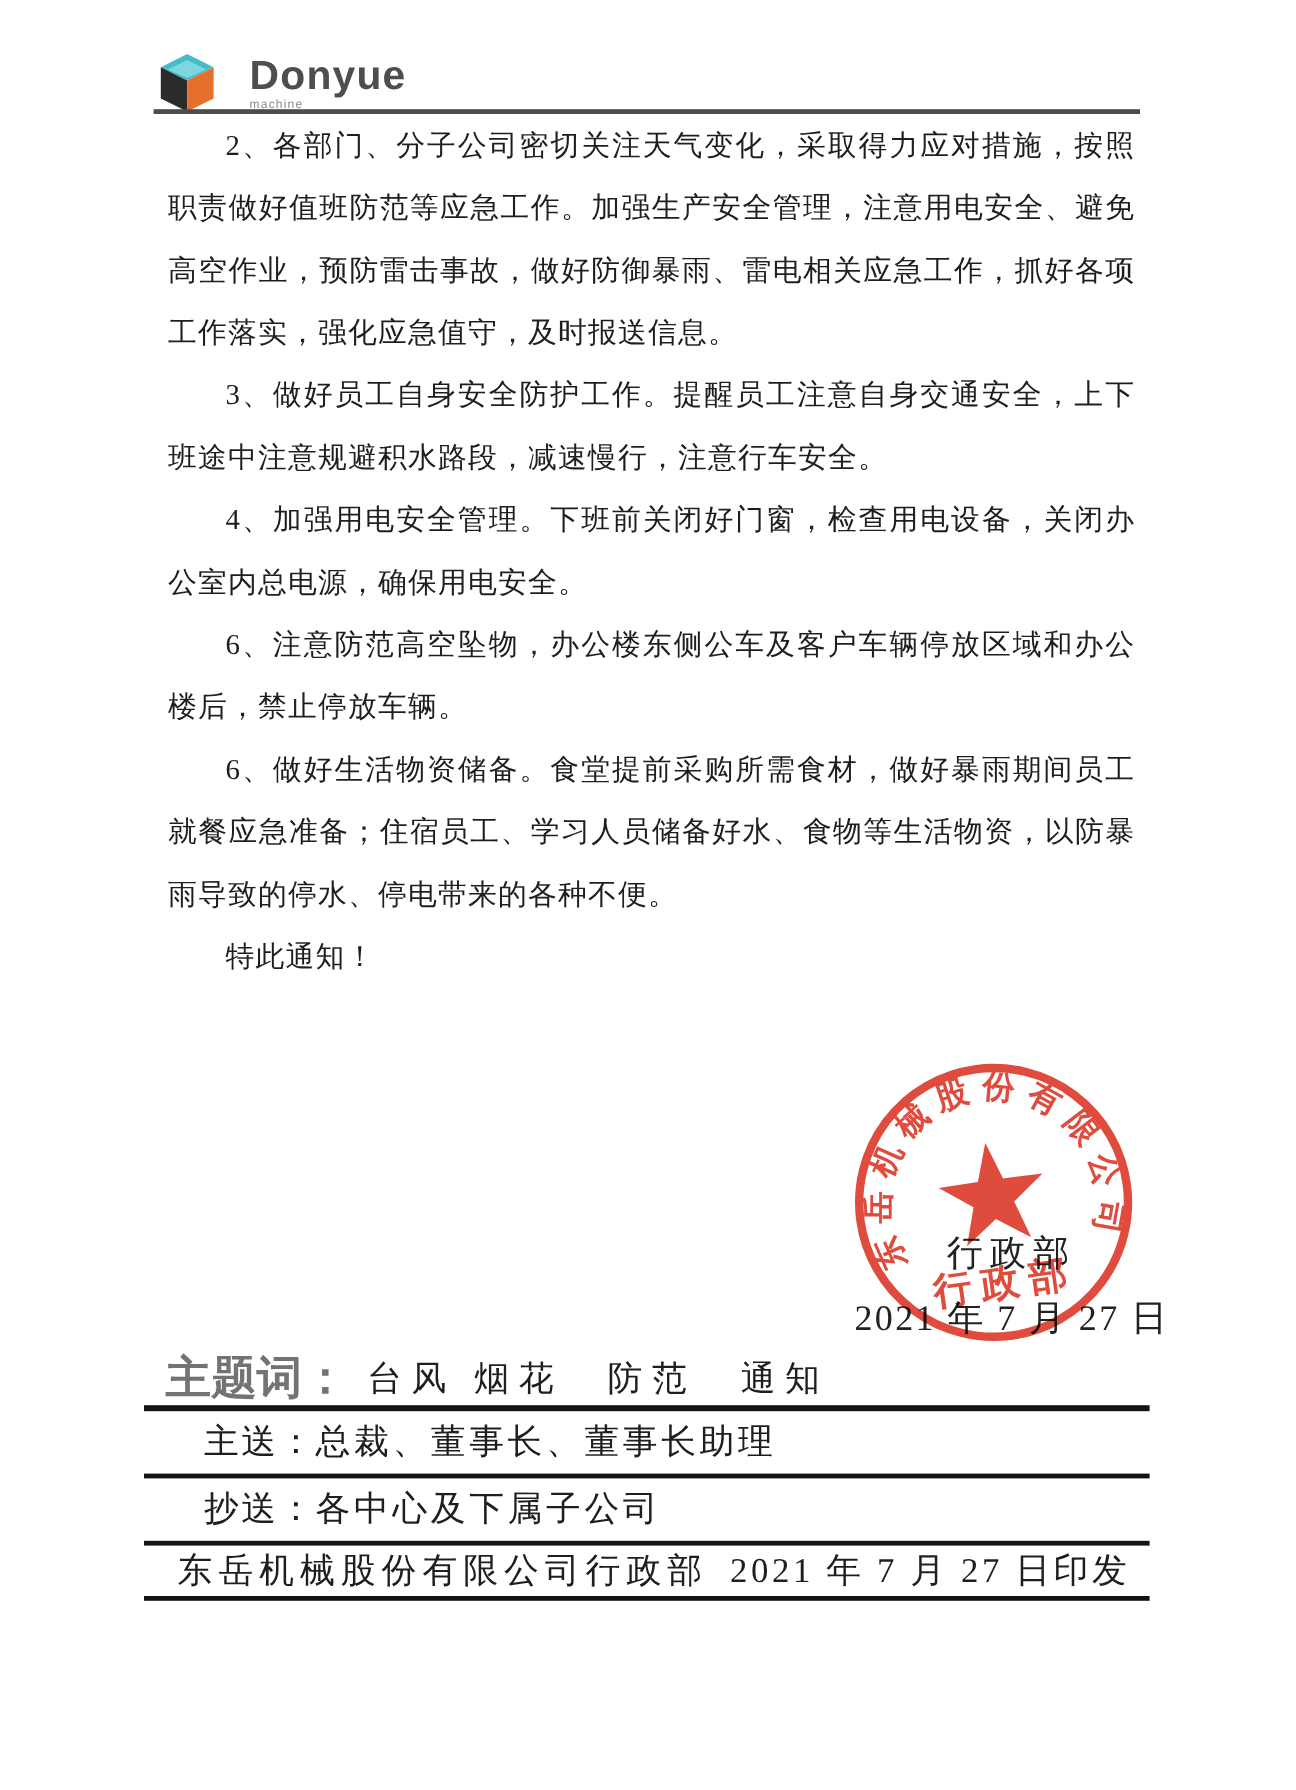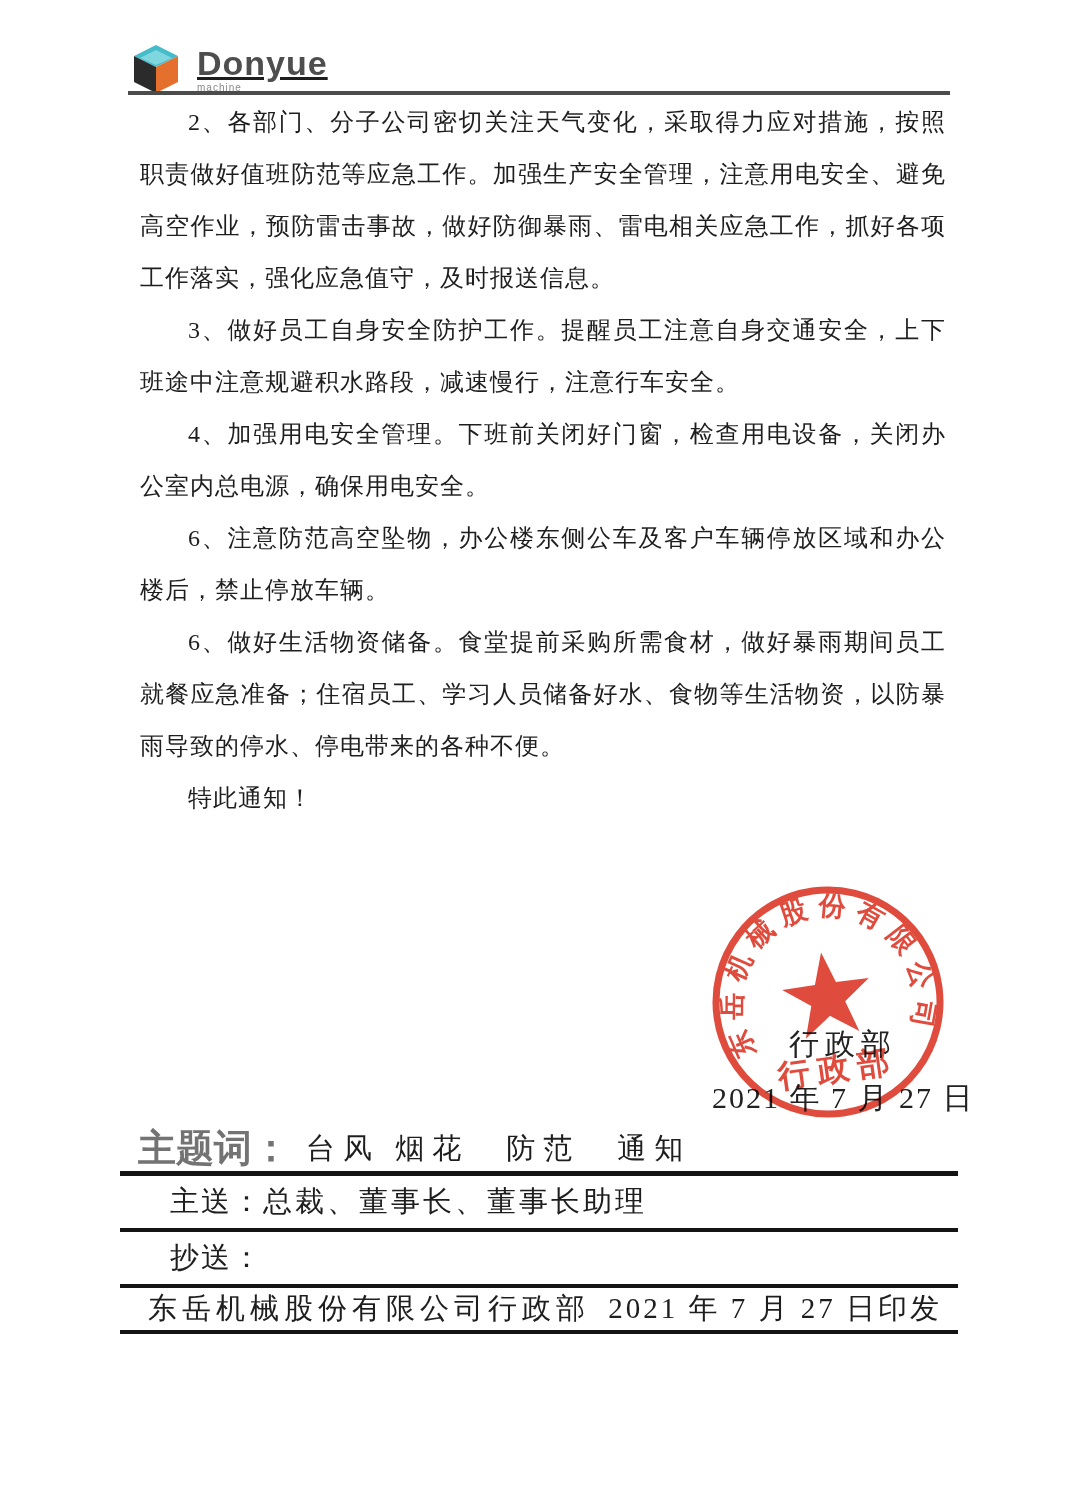--- a/index.html
+++ b/index.html
@@ -11,21 +11,21 @@
     background: #ffffff;
     overflow: hidden;
     font-family: "Liberation Serif", "DejaVu Serif", serif;
     color: #1e1e1e;
   }
 
   
   .letterhead { position: absolute; left: 0; top: 0; width: 100%; height: 96px; }
   .logo { position: absolute; left: 132px; top: 44px; display: flex; align-items: flex-start; }
   .logo-cube { width: 48px; height: 50px; }
-  .brand-block { margin-left: 17px; margin-top: 2px; text-decoration: underline; }
+  .brand-block { margin-left: 28px; margin-top: 2px; }
   .brand-name {
     font-family: "Liberation Sans", sans-serif;
     font-weight: bold;
     font-size: 34px;
     line-height: 34px;
     color: #4e4e4e;
     letter-spacing: 1px;
   }
   .brand-sub {
     font-family: "Liberation Sans", sans-serif;
@@ -176,20 +176,21 @@
     <div class="f-row kw-row">
       <span class="kw-label">主题词：</span>
       <span class="kw-value">台风 烟花　防范　通知</span>
     </div>
     <div class="f-row addr-row">
       <span class="addr-label">主送：</span>
       <span class="addr-value">总裁、董事长、董事长助理</span>
     </div>
     <div class="f-row addr-row">
       <span class="addr-label">抄送：</span>
+      <span class="addr-value">各中心及下属子公司</span>
     </div>
     <div class="f-row issue-row">
       <span class="issuer">东岳机械股份有限公司行政部</span>
       <span class="issue-date">2021 年 7 月 27 日印发</span>
     </div>
   </div>
 
 </div>
 
 </body></html>

